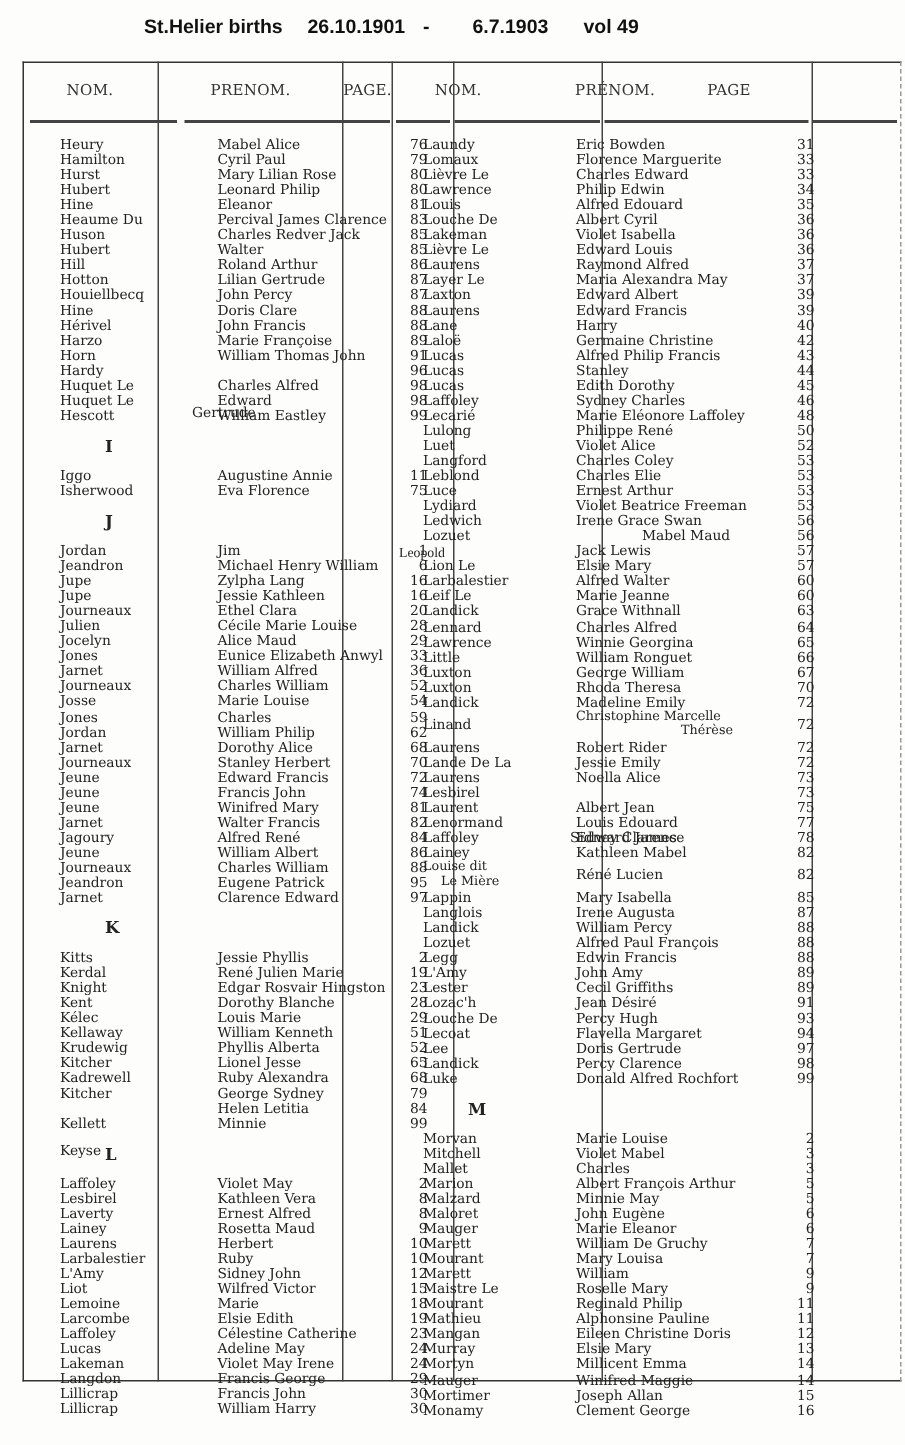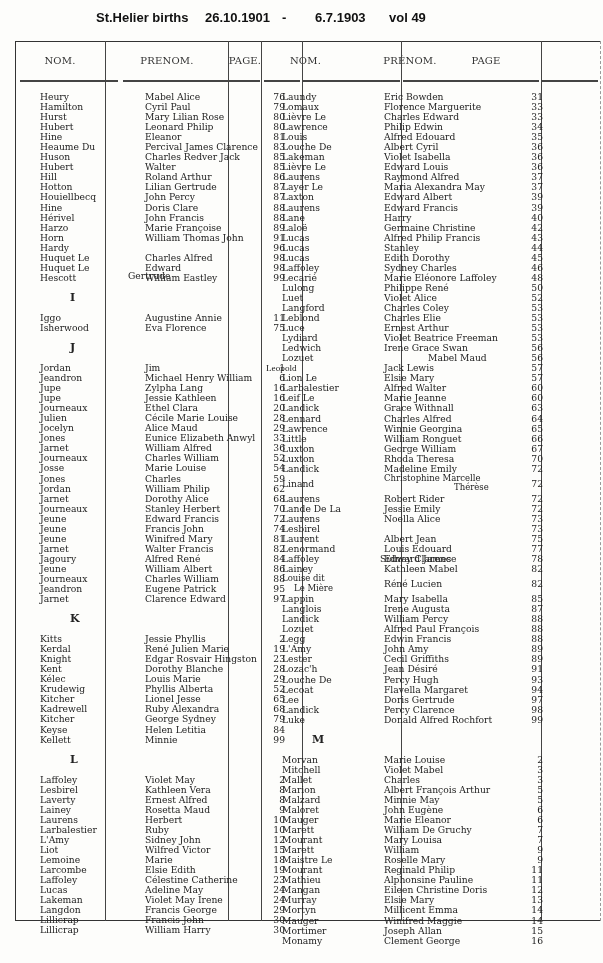--- a/index.html
+++ b/index.html
@@ -314,41 +314,46 @@
       <span class="nom" style="left: 40px;">Kent</span>
       <span class="pre" style="left: 145px;">Dorothy Blanche</span>
       <span class="pg" style="left: 263px;">28</span>
     </div>
     <div class="row">
       <span class="nom" style="left: 40px;">Kélec</span>
       <span class="pre" style="left: 145px;">Louis Marie</span>
       <span class="pg" style="left: 263px;">29</span>
     </div>
     <div class="row">
+      <span class="nom" style="left: 40px;">Kellaway</span>
+      <span class="pre" style="left: 145px;">William Kenneth</span>
+      <span class="pg" style="left: 263px;">51</span>
+    </div>
+    <div class="row">
       <span class="nom" style="left: 40px;">Krudewig</span>
       <span class="pre" style="left: 145px;">Phyllis Alberta</span>
       <span class="pg" style="left: 263px;">52</span>
     </div>
     <div class="row">
       <span class="nom" style="left: 40px;">Kitcher</span>
       <span class="pre" style="left: 145px;">Lionel Jesse</span>
       <span class="pg" style="left: 263px;">65</span>
     </div>
     <div class="row">
       <span class="nom" style="left: 40px;">Kadrewell</span>
       <span class="pre" style="left: 145px;">Ruby Alexandra</span>
       <span class="pg" style="left: 263px;">68</span>
     </div>
     <div class="row">
       <span class="nom" style="left: 40px;">Kitcher</span>
       <span class="pre" style="left: 145px;">George Sydney</span>
       <span class="pg" style="left: 263px;">79</span>
     </div>
     <div class="row">
-      <span class="nom" style="left: 40px;">Keyse</span>
+      <span class="nom" style="left: 40px; margin-top: 28px;">Keyse</span>
       <span class="pre" style="left: 145px;">Helen Letitia</span>
       <span class="pg" style="left: 263px;">84</span>
     </div>
     <div class="row">
       <span class="nom" style="left: 40px;">Kellett</span>
       <span class="pre" style="left: 145px;">Minnie</span>
       <span class="pg" style="left: 263px;">99</span>
     </div>
     <div class="row letter">
       <span class="lt" style="left: 70px;">L</span>

